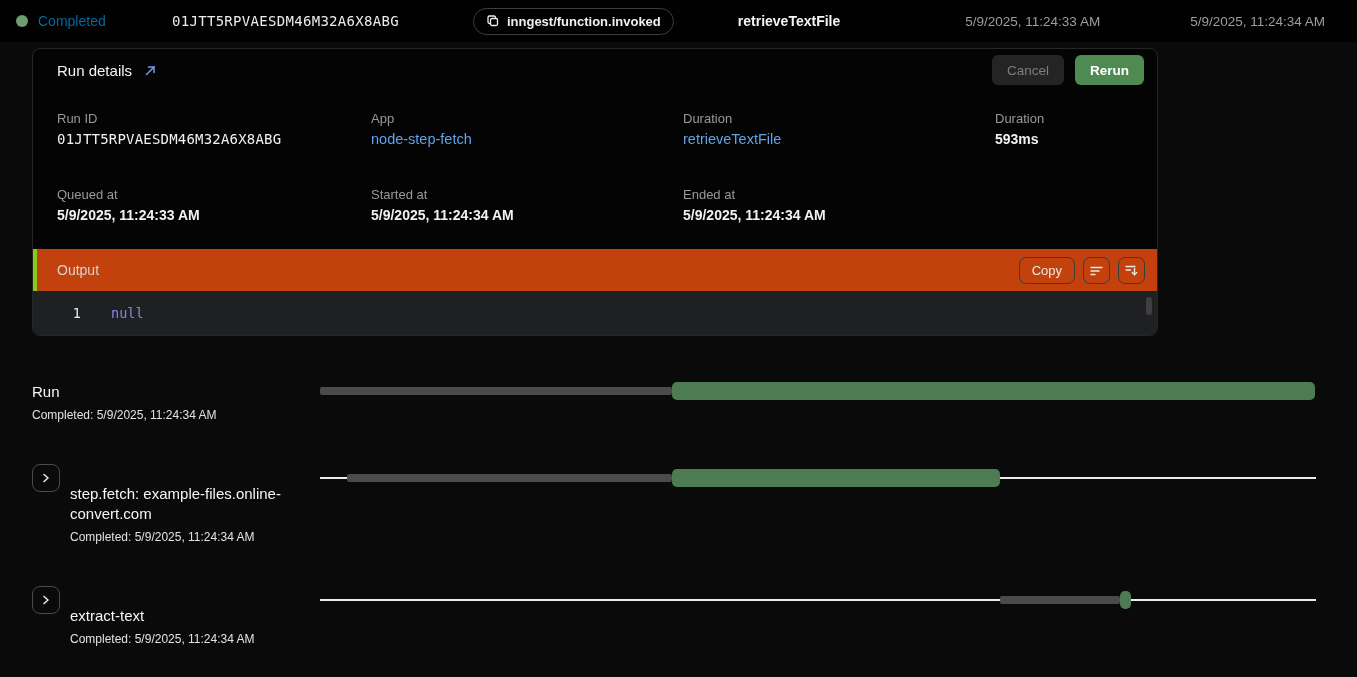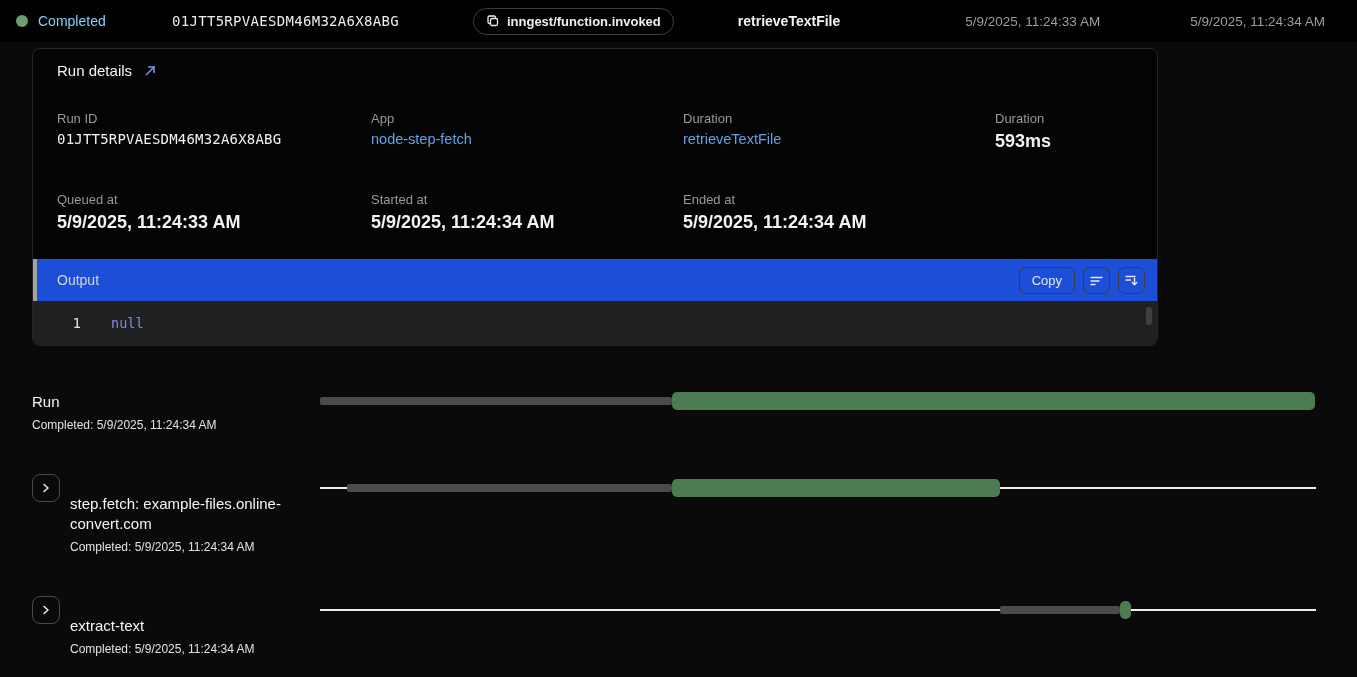--- a/index.html
+++ b/index.html
@@ -13,21 +13,21 @@
   .mono { font-family:"DejaVu Sans Mono", monospace; }
 
   
   .topbar {
     height:42px; background:#010101;
     display:flex; align-items:center;
     padding:0 16px;
   }
   .status-group { display:flex; align-items:center; gap:10px; width:130px; }
   .status-dot { width:12px; height:12px; border-radius:50%; background:#6f9c70; }
-  .status-label { color:#7dd3fc; font-size:14px; }
+  .status-label { color:#0369a1; font-size:14px; }
   .topbar-runid { margin-left:26px; font-size:14px; color:#ececec; letter-spacing:0.3px; }
   .event-badge {
     margin-left:74px;
     display:flex; align-items:center; gap:7px;
     border:1px solid #3e3e3e; border-radius:14px;
     height:27px; padding:0 12px;
     color:#f0f0f0; font-size:13px; font-weight:700;
     cursor:pointer; background:transparent;
   }
   .topbar-fn { margin-left:64px; font-size:14px; font-weight:700; color:#f5f5f5; }
@@ -59,27 +59,27 @@
   .btn-rerun { background:#4e8a52; color:#ffffff; font-weight:700; }
 
   .details-grid {
     display:grid;
     grid-template-columns:274px 272px 272px 1fr;
     padding:20px 24px 26px 24px;
     row-gap:30px;
     gap:40px;
   }
   .field-label { font-size:13px; color:#999999; margin-bottom:5px; }
-  .field-value { font-size:18px; font-weight:700; color:#f2f2f2; }
+  .field-value { font-size:14px; font-weight:700; color:#f2f2f2; }
   .field-value.mono { font-weight:400; font-size:14px; letter-spacing:0.2px; }
   .field-value.link { color:#61a3e6; font-weight:400; font-size:14.5px; cursor:pointer; }
 
   .output-header {
-    height:42px; background:#1d4ed8;
-    border-left:4px solid #a3a3a3;
+    height:42px; background:#c2410c;
+    border-left:4px solid #84cc16;
     display:flex; align-items:center;
     padding:0 12px 0 20px;
   }
   .output-title { font-size:14px; color:#d6d6d6; }
   .output-actions { margin-left:auto; display:flex; gap:8px; align-items:center; }
   .pill-btn {
     background:transparent; border:1px solid #3c3c3c; border-radius:7px;
     height:27px; padding:0 12px; color:#e8e8e8; font-size:13px;
     font-family:"Liberation Sans",sans-serif; cursor:pointer;margin-left:13px;
   }
@@ -148,20 +148,24 @@
 
 <div class="card">
   <div class="card-header">
     <span class="card-title">Run details</span>
     <span class="ext-link">
       <svg width="13" height="13" viewBox="0 0 13 13" fill="none" stroke="#7e98f2" stroke-width="1.5" stroke-linecap="round">
         <path d="M2.5 10.5 L10 3"></path>
           <path d="M4.5 3 H10 V8.5"></path>
       </svg>
     </span>
+    <div class="header-actions">
+      <button class="btn btn-cancel">Cancel</button>
+      <button class="btn btn-rerun">Rerun</button>
+    </div>
   </div>
 
   <div class="details-grid">
     <div>
       <div class="field-label">Run ID</div>
       <div class="field-value mono">01JTT5RPVAESDM46M32A6X8ABG</div>
     </div>
     <div>
       <div class="field-label">App</div>
       <div class="field-value link">node-step-fetch</div>

